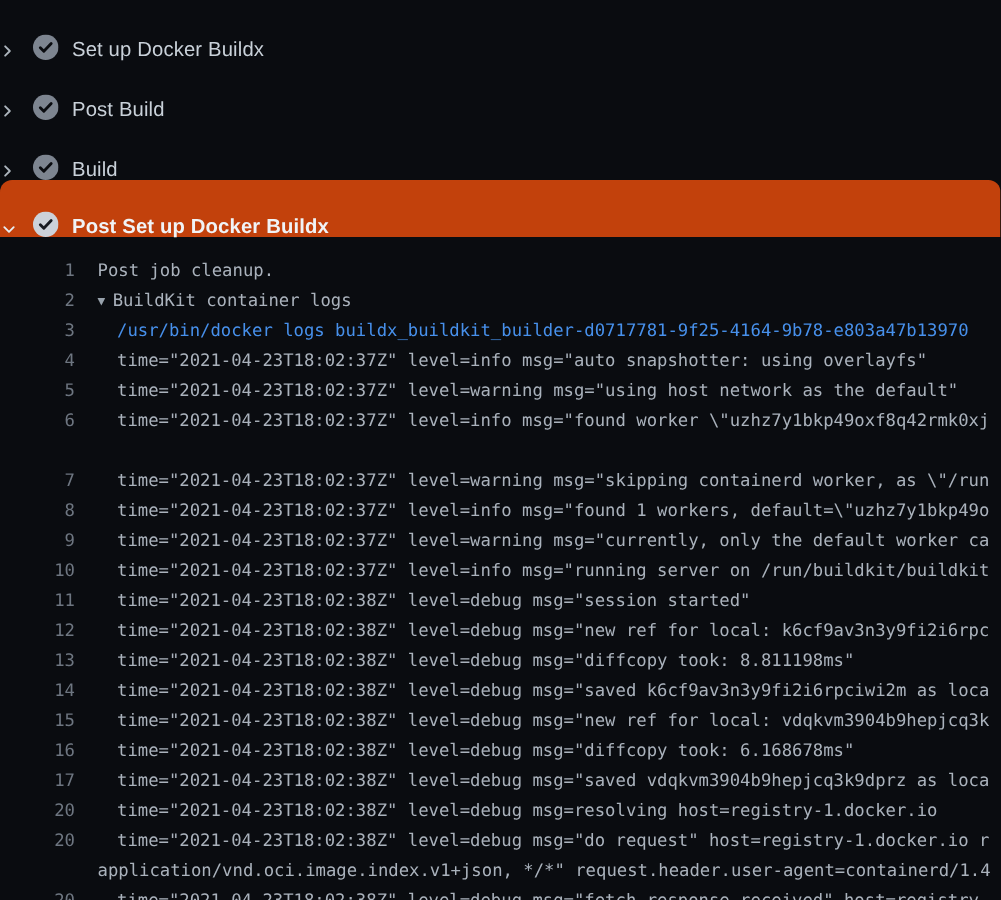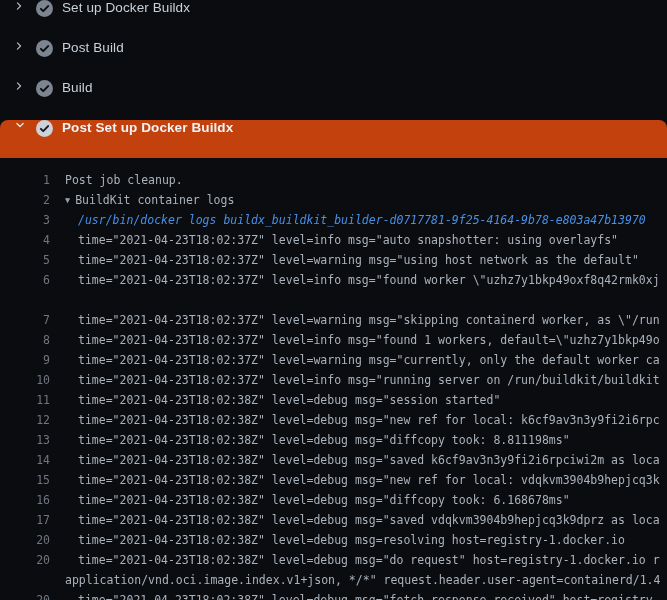--- a/index.html
+++ b/index.html
@@ -6,22 +6,22 @@
   body{
     width:667px;height:600px;overflow:hidden;
     background:#0a0c10;
     font-family:"Liberation Sans","DejaVu Sans",sans-serif;
     -webkit-font-smoothing:antialiased;
   }
   .viewer{width:667px;height:600px;overflow:hidden;position:relative;}
 
   
   .step-row{
-    height:40px;display:flex;align-items:flex-start;
-    padding-left:14px;cursor:pointer;box-sizing:border-box;
+    height:40px;display:flex;align-items:flex-end;
+    padding-left:0;cursor:pointer;box-sizing:border-box;
   }
   .step-row .chev{width:22px;display:flex;align-items:center;justify-content:flex-start;flex:0 0 22px;}
   .step-row .check{width:26px;display:flex;align-items:center;flex:0 0 26px;}
   .step-label{
     font-size:13.5px;color:#c9d1d9;letter-spacing:.1px;
   }
   .step-row.expanded{
     height:38px;background:#c2410c;border-radius:8px 8px 0 0;
   }
   .step-row.expanded .step-label{color:#f0f3f6;font-weight:600;}
@@ -34,21 +34,21 @@
     color:#aab2bc;
   }
   .log-row{
     display:flex;line-height:20px;height:20px;white-space:pre;overflow:hidden;
   }
   .ln{
     flex:0 0 50px;text-align:right;color:#6e7681;user-select:none;cursor:pointer;
   }
   .lc{margin-left:15px;flex:0 0 auto;}
   .log-row.nested .lc,.log-row.command .lc{margin-left:28px;}
-  .log-row.command .lc{color:#4790eb;font-style:italic;}
+  .log-row.command .lc{color:#4790eb;}
   .tri{
     display:inline-block;font-size:8.5px;color:#98a2ac;
     margin-right:5px;transform:translateY(-1px);
   }
 </style>
 </head>
 <body>
 
 <div class="viewer">
 

